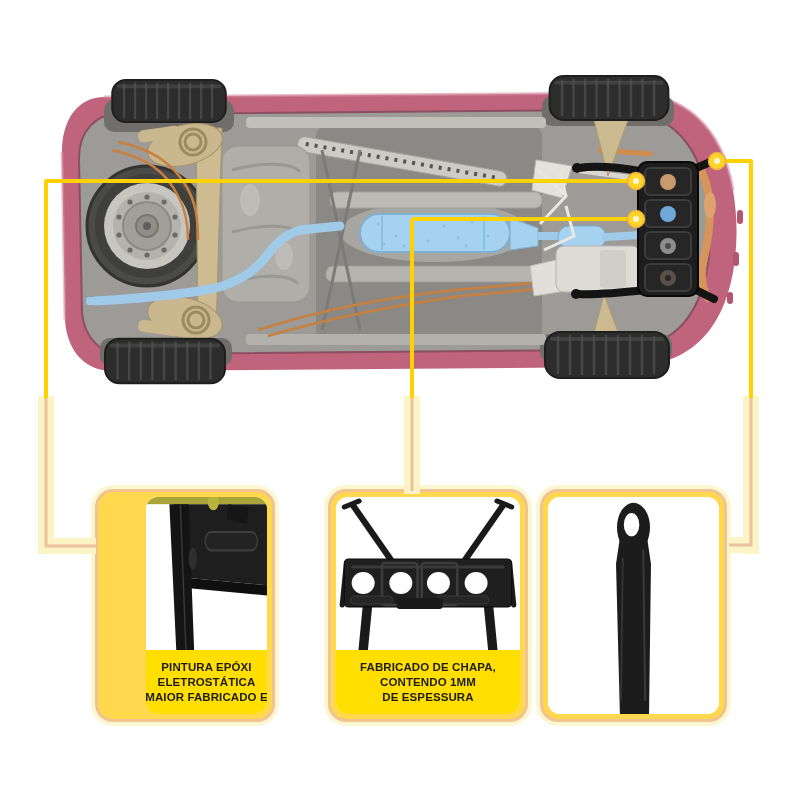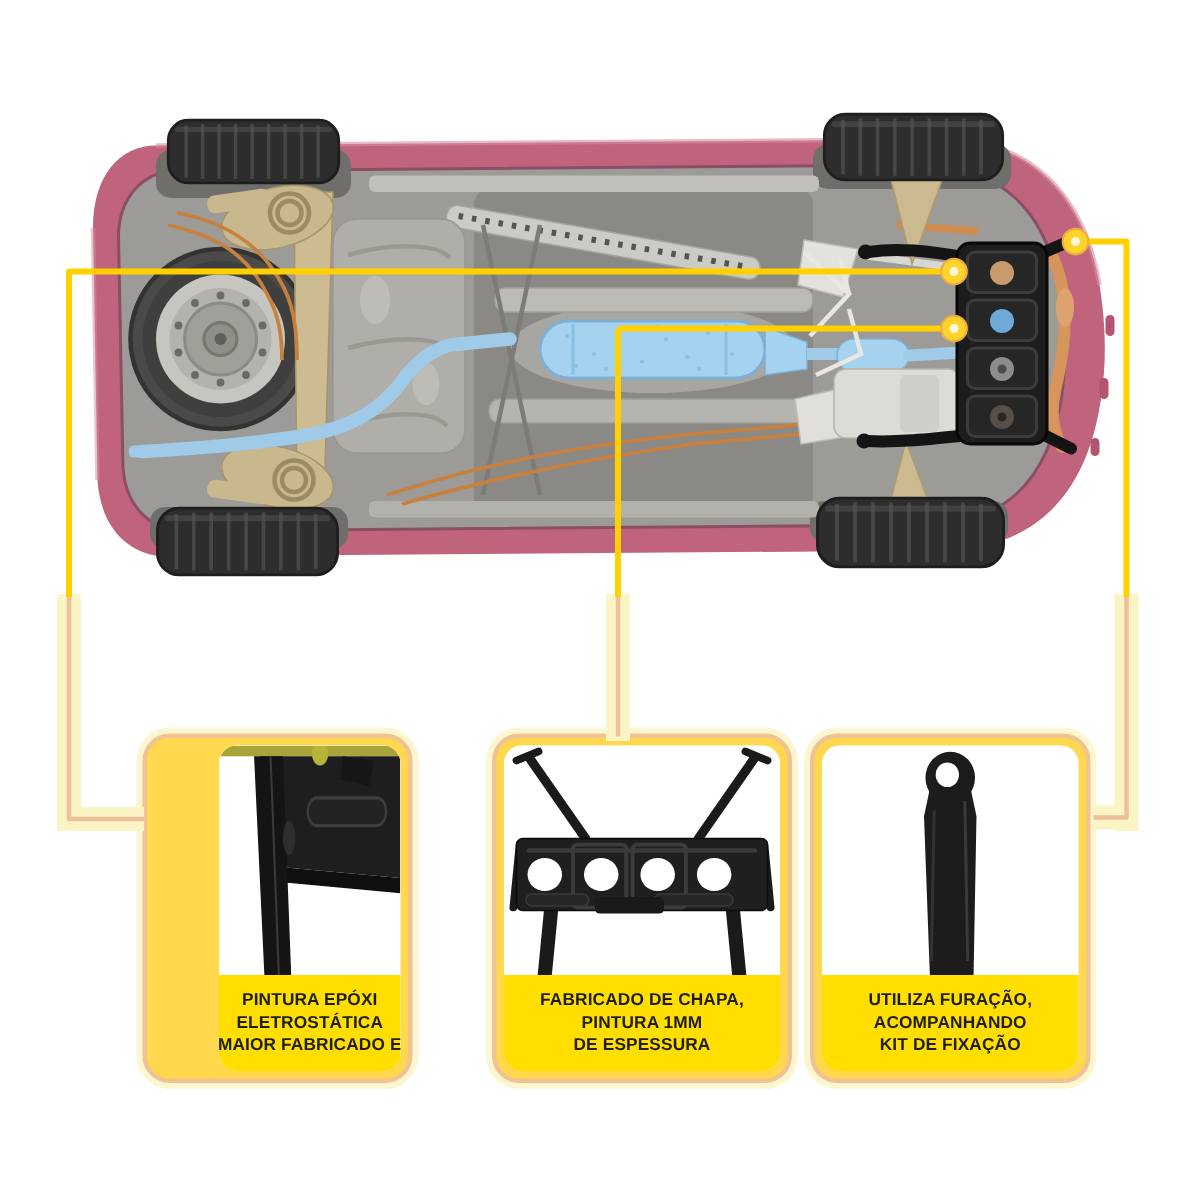--- a/index.html
+++ b/index.html
@@ -251,42 +251,37 @@
           <circle cx="62" cy="86" r="11" fill="#FFFFFF"></circle>
           <circle cx="98" cy="86" r="11" fill="#FFFFFF"></circle>
           <circle cx="134" cy="86" r="11" fill="#FFFFFF"></circle>
           <rect x="14" y="99" width="40" height="8" rx="4" fill="#262626" stroke="#3A3A3A"></rect>
           <rect x="96" y="99" width="50" height="8" rx="4" fill="#262626" stroke="#3A3A3A"></rect>
           <rect x="58" y="101" width="44" height="11" rx="3" fill="#1A1A1A"></rect>
         </svg>
       </div>
       <div class="callout-label">
         <div>FABRICADO DE CHAPA,</div>
-        <div>PINTURA 1MM</div>
+        <div>CONTENDO 1MM</div>
         <div>DE ESPESSURA</div>
       </div>
     </div>
   </div>
 
   <div class="callout-box" style="left:540px;width:187px;">
     <div class="callout-inner">
       <div class="photo">
         <svg viewBox="0 0 176 149" preserveAspectRatio="none">
           <circle cx="88" cy="21" r="17" fill="#1C1C1C"></circle>
           <path d="M74,28 L102,28 L106,46 L104,149 L74,149 L70,46 Z" fill="#1C1C1C"></path>
           <circle cx="86" cy="19" r="8" fill="#FFFFFF"></circle>
           <path d="M98,36 L100,140" stroke="#3A3A3A" stroke-width="2" fill="none"></path>
           <path d="M77,42 L75,140" stroke="#333333" stroke-width="2" fill="none"></path>
         </svg>
       </div>
-      <div class="callout-label">
-        <div>UTILIZA FURAÇÃO,</div>
-        <div>ACOMPANHANDO</div>
-        <div>KIT DE FIXAÇÃO</div>
-      </div>
     </div>
   </div>
 
   <svg class="layer" width="800" height="800" viewBox="0 0 800 800" style="z-index:6;">
 
     <g fill="#FBF5C6">
       <rect x="38" y="396" width="16" height="158"></rect>
       <rect x="38" y="538" width="58" height="16"></rect>
       <rect x="404" y="396" width="16" height="98"></rect>
       <rect x="743" y="396" width="16" height="158"></rect>

